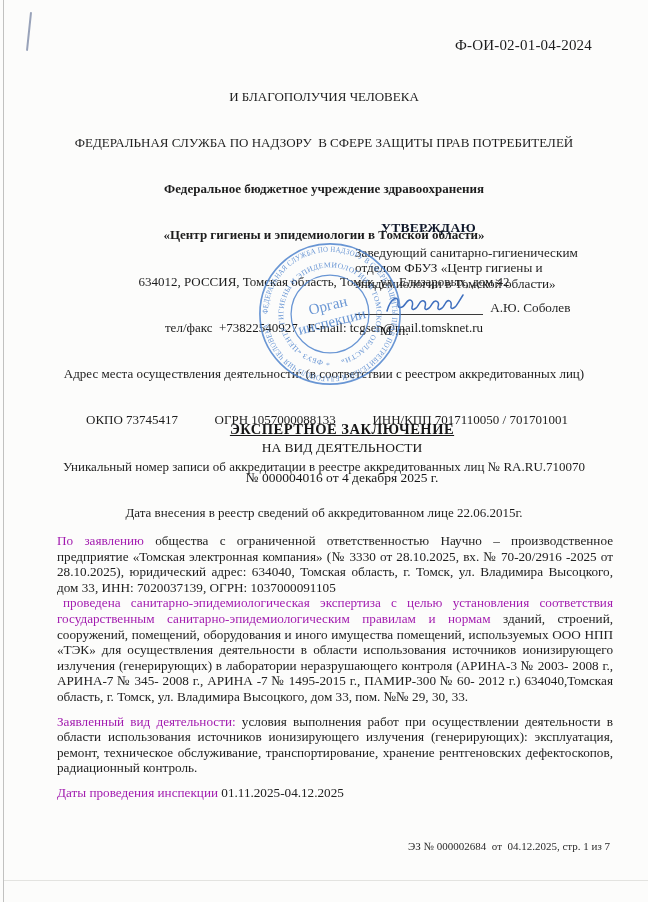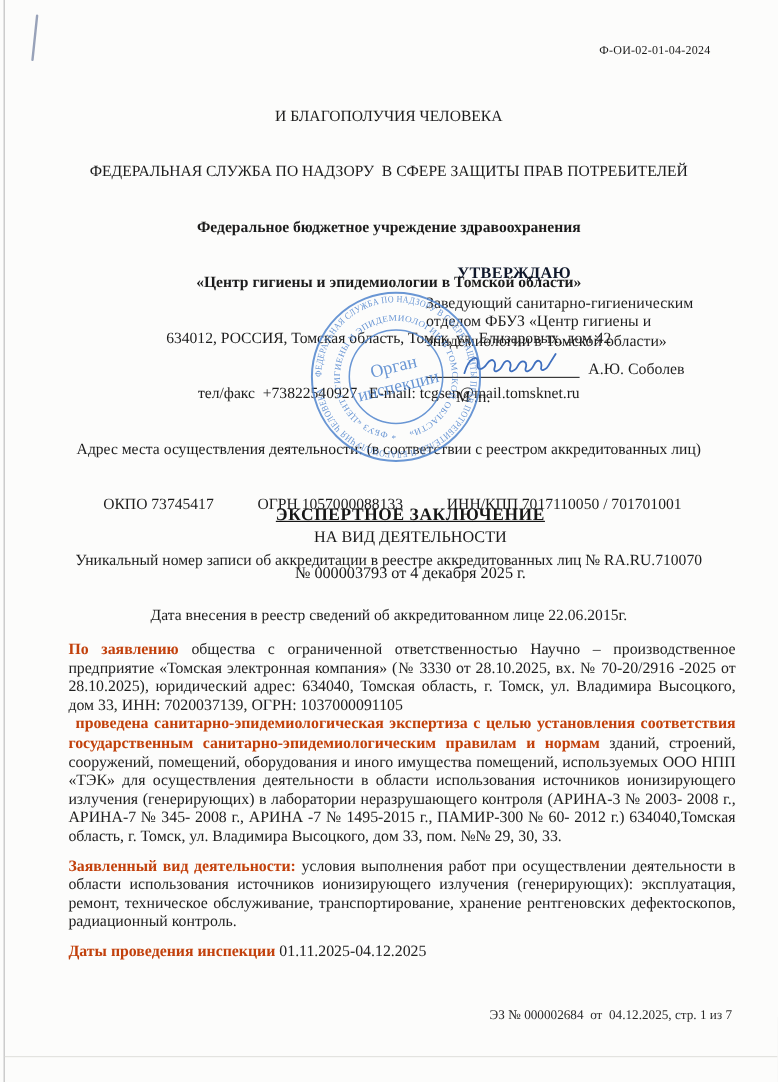--- a/index.html
+++ b/index.html
@@ -21,21 +21,21 @@
   .scan-bottom{
     position:absolute;left:4px;right:0;top:880px;height:1px;
     background:#e3e3e0;
   }
   .staple{
     position:absolute;left:28px;top:12px;width:2px;height:39px;
     background:#6d7c9c;transform:rotate(6deg);opacity:.7;border-radius:1px;
   }
   .form-code{
     position:absolute;top:37px;right:56px;
-    font-size:10px;letter-spacing:.2px;color:#1c1c1c;
+    font-size:15px;letter-spacing:.2px;color:#1c1c1c;
   }
   .doc-header{
     position:absolute;top:58px;left:28px;width:592px;
     text-align:center;font-size:13px;line-height:15.4px;color:#1c1c1c;
     white-space:pre-wrap;
   }
   .doc-header .bold{font-weight:bold;text-align:center;}
   .registry-line{
     display:flex;justify-content:space-between;
     padding:0 52px 0 58px;white-space:normal;
@@ -69,21 +69,21 @@
   }
   .title-block .t1{font-weight:bold;font-size:14.5px;letter-spacing:.5px;text-decoration:underline;}
   .title-block .t2{font-size:13.5px;margin-top:2px;}
   .title-block .t3{font-size:13.5px;margin-top:14px;}
   .body-text{
     position:absolute;top:533px;left:57px;width:556px;
     font-size:13.2px;line-height:15.6px;text-align:justify;color:#212121;
   }
   .body-text p{margin:0;}
   .body-text p.sp{margin-top:9px;}
-  .body-text .bld{font-weight:bold;color:#c2410c;}
+  .body-text .bld{font-weight:normal;color:#a21caf;}
   .p2{text-indent:6px;}
   .doc-footer{
     position:absolute;top:840px;right:38px;
     font-size:11px;color:#2a2a2a;white-space:pre-wrap;
   }
 </style>
 </head>
 <body>
 
 <div class="page">
@@ -142,21 +142,21 @@
     </text>
     <g transform="rotate(-14 75 75)">
       <text class="center-t" x="75" y="71">Орган</text>
       <text class="center-t" x="75" y="88">инспекции</text>
     </g>
   </svg>
 
   <div class="title-block">
     <div class="t1">ЭКСПЕРТНОЕ ЗАКЛЮЧЕНИЕ</div>
     <div class="t2">НА ВИД ДЕЯТЕЛЬНОСТИ</div>
-    <div class="t3">№ 000003793 от 4 декабря 2025 г.</div>
+    <div class="t3">№ 000004016 от 4 декабря 2025 г.</div>
   </div>
 
   <main class="body-text">
     <p class="p1"><b class="bld">По заявлению</b><span> общества с ограниченной ответственностью Научно – производственное предприятие «Томская электронная компания» (№ 3330 от 28.10.2025, вх. № 70-20/2916 -2025 от 28.10.2025), юридический адрес: 634040, Томская область, г. Томск, ул. Владимира Высоцкого, дом 33, ИНН: 7020037139, ОГРН: 1037000091105</span></p>
     <p class="p2"><b class="bld">проведена санитарно-эпидемиологическая экспертиза с целью установления соответствия государственным санитарно-эпидемиологическим правилам и нормам</b><span> зданий, строений, сооружений, помещений, оборудования и иного имущества помещений, используемых ООО НПП «ТЭК» для осуществления деятельности в области использования источников ионизирующего излучения (генерирующих) в лаборатории неразрушающего контроля (АРИНА-3 № 2003- 2008 г., АРИНА-7 № 345- 2008 г., АРИНА -7 № 1495-2015 г., ПАМИР-300 № 60- 2012 г.) 634040,Томская область, г. Томск, ул. Владимира Высоцкого, дом 33, пом. №№ 29, 30, 33.</span></p>
     <p class="p3 sp"><b class="bld">Заявленный вид деятельности:</b><span> условия выполнения работ при осуществлении деятельности в области использования источников ионизирующего излучения (генерирующих): эксплуатация, ремонт, техническое обслуживание, транспортирование, хранение рентгеновских дефектоскопов, радиационный контроль.</span></p>
     <p class="p4 sp"><b class="bld">Даты проведения инспекции</b><span> 01.11.2025-04.12.2025</span></p>
   </main>
 
   <div class="doc-footer">ЭЗ № 000002684  от  04.12.2025, стр. 1 из 7</div>

